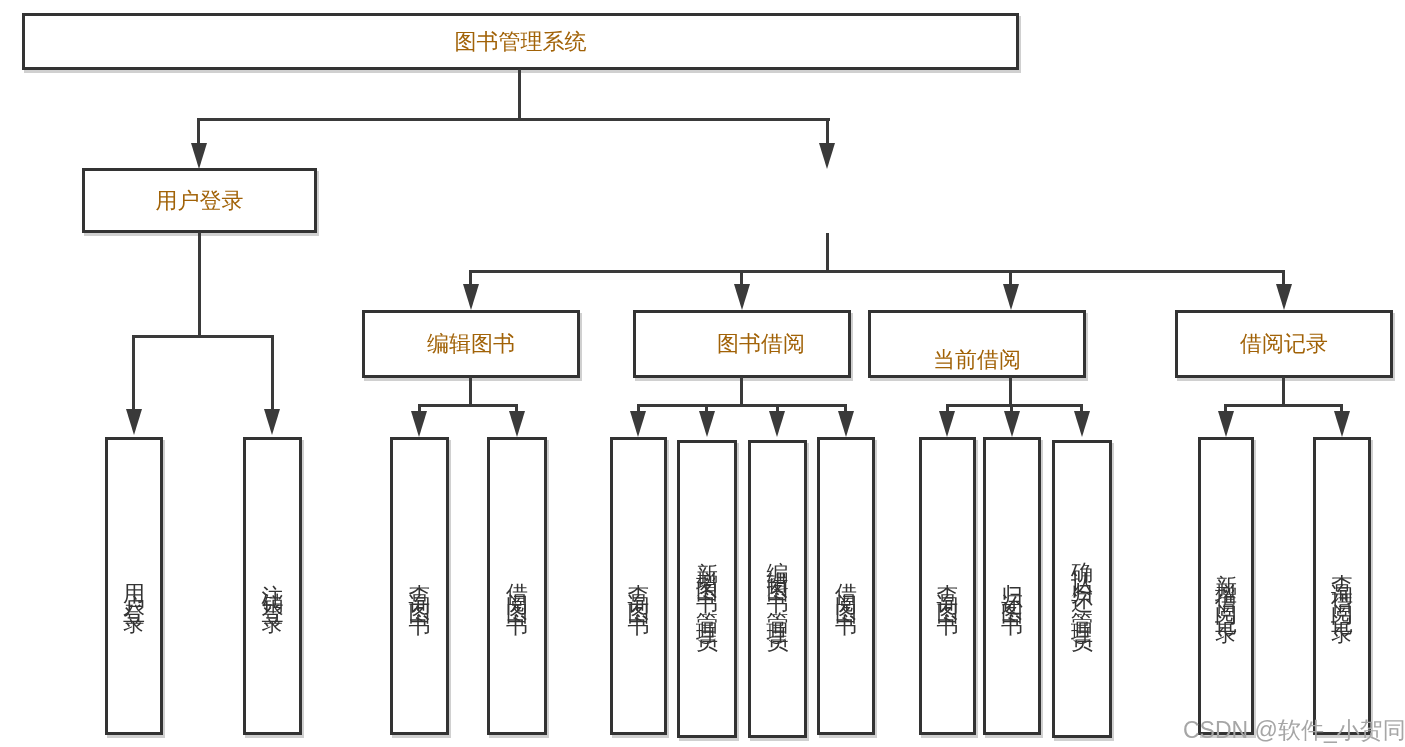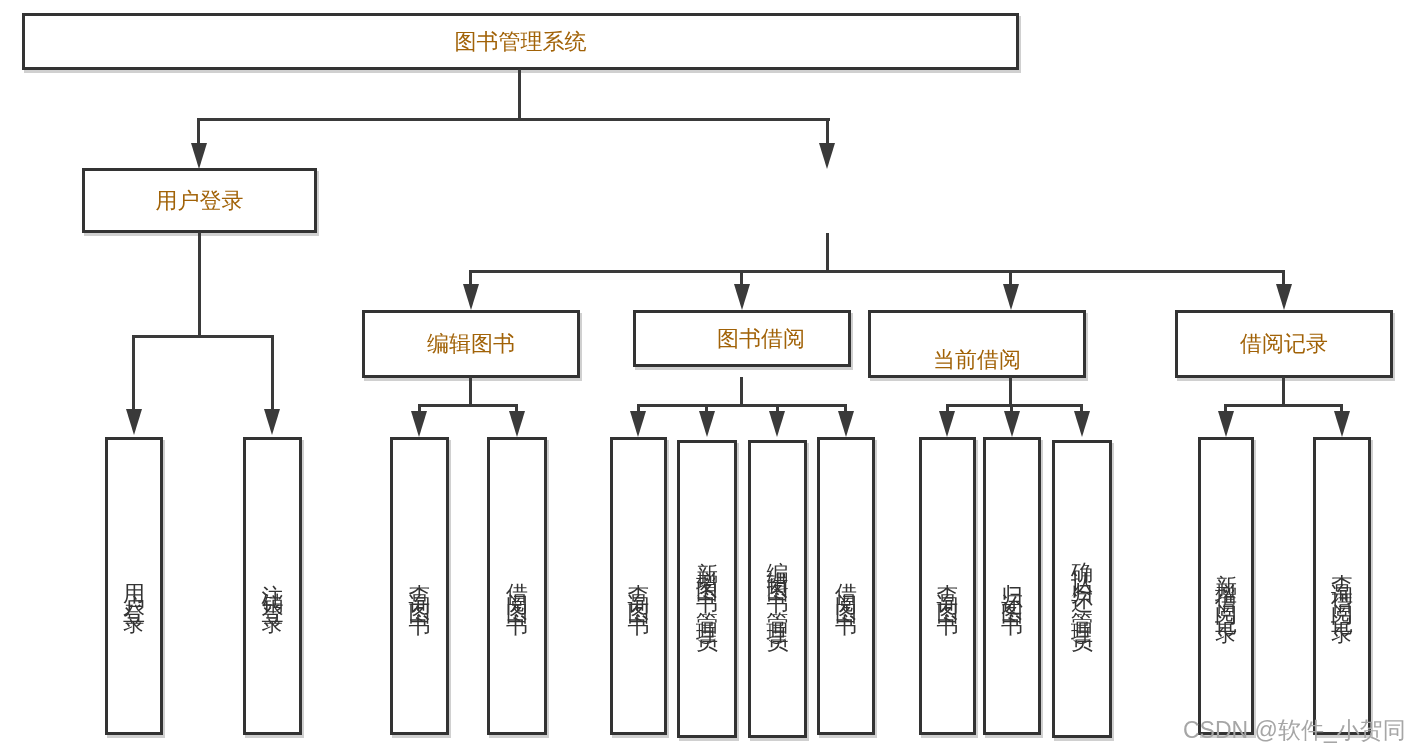--- a/index.html
+++ b/index.html
@@ -103,21 +103,21 @@
     <div class="arrow" style="left:734px; top:284px;"></div>
     <div class="vline" style="left:1009px; top:270px; height:17px;"></div>
     <div class="arrow" style="left:1003px; top:284px;"></div>
     <div class="vline" style="left:1282px; top:270px; height:17px;"></div>
     <div class="arrow" style="left:1276px; top:284px;"></div>
   </div>
 
   <div class="box" style="left:362px; top:310px; width:218px; height:68px;">
     <span class="hlabel">编辑图书</span>
   </div>
-  <div class="box" style="left:633px; top:310px; width:218px; height:57px;padding-left:38px;">
+  <div class="box" style="left:633px; top:310px; width:218px; height:68px;padding-left:38px;">
     <span class="hlabel">图书借阅</span>
   </div>
   <div class="box" style="left:868px; top:310px; width:218px; height:68px;align-items:flex-end;">
     <span class="hlabel">当前借阅</span>
   </div>
   <div class="box" style="left:1175px; top:310px; width:218px; height:68px;font-family:Liberation Serif, serif;">
     <span class="hlabel">借阅记录</span>
   </div>
 
   <div>

